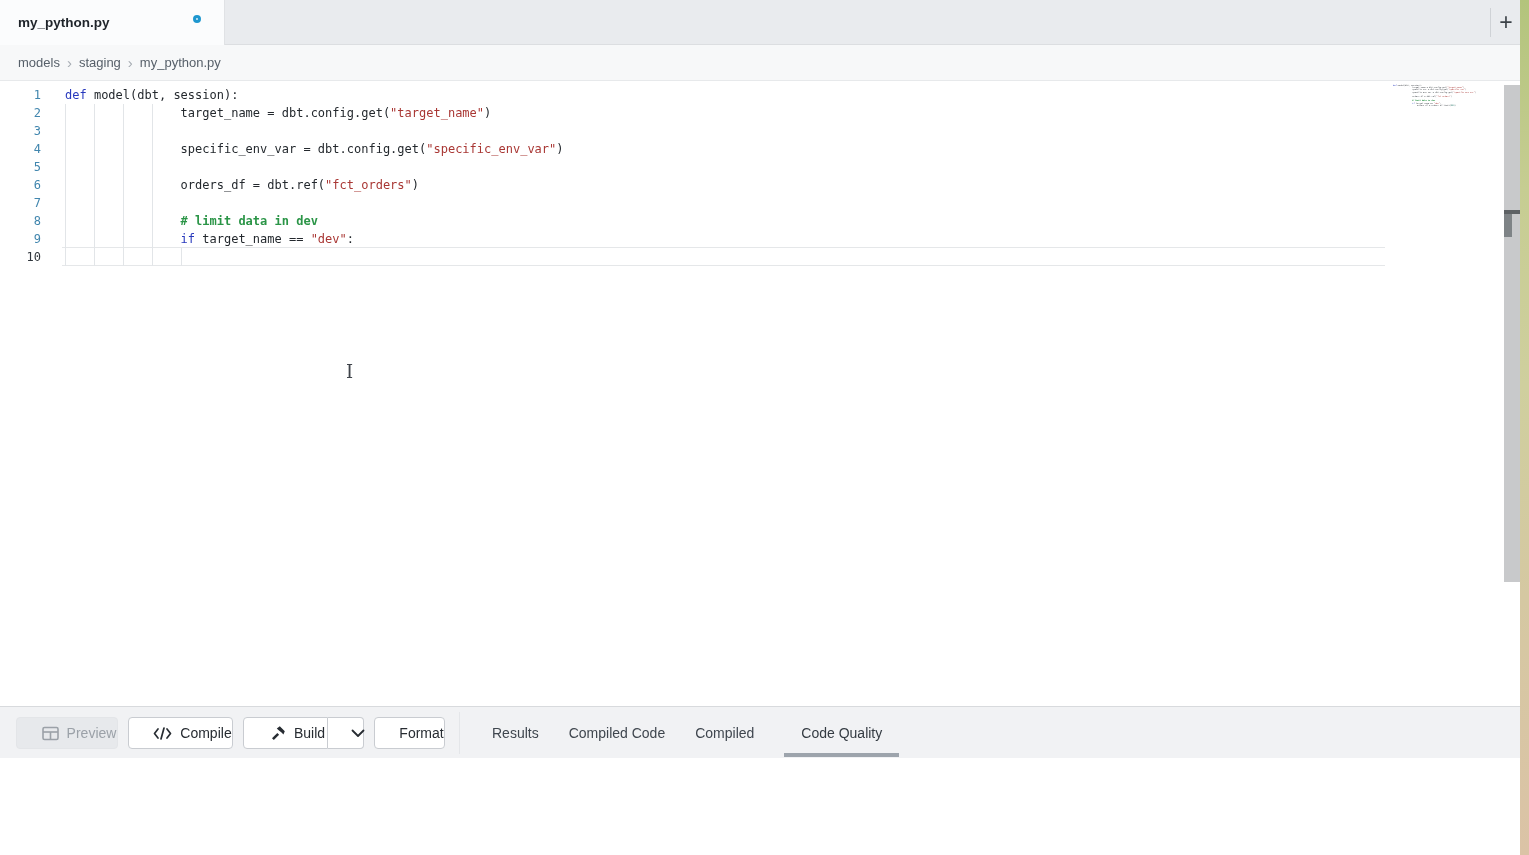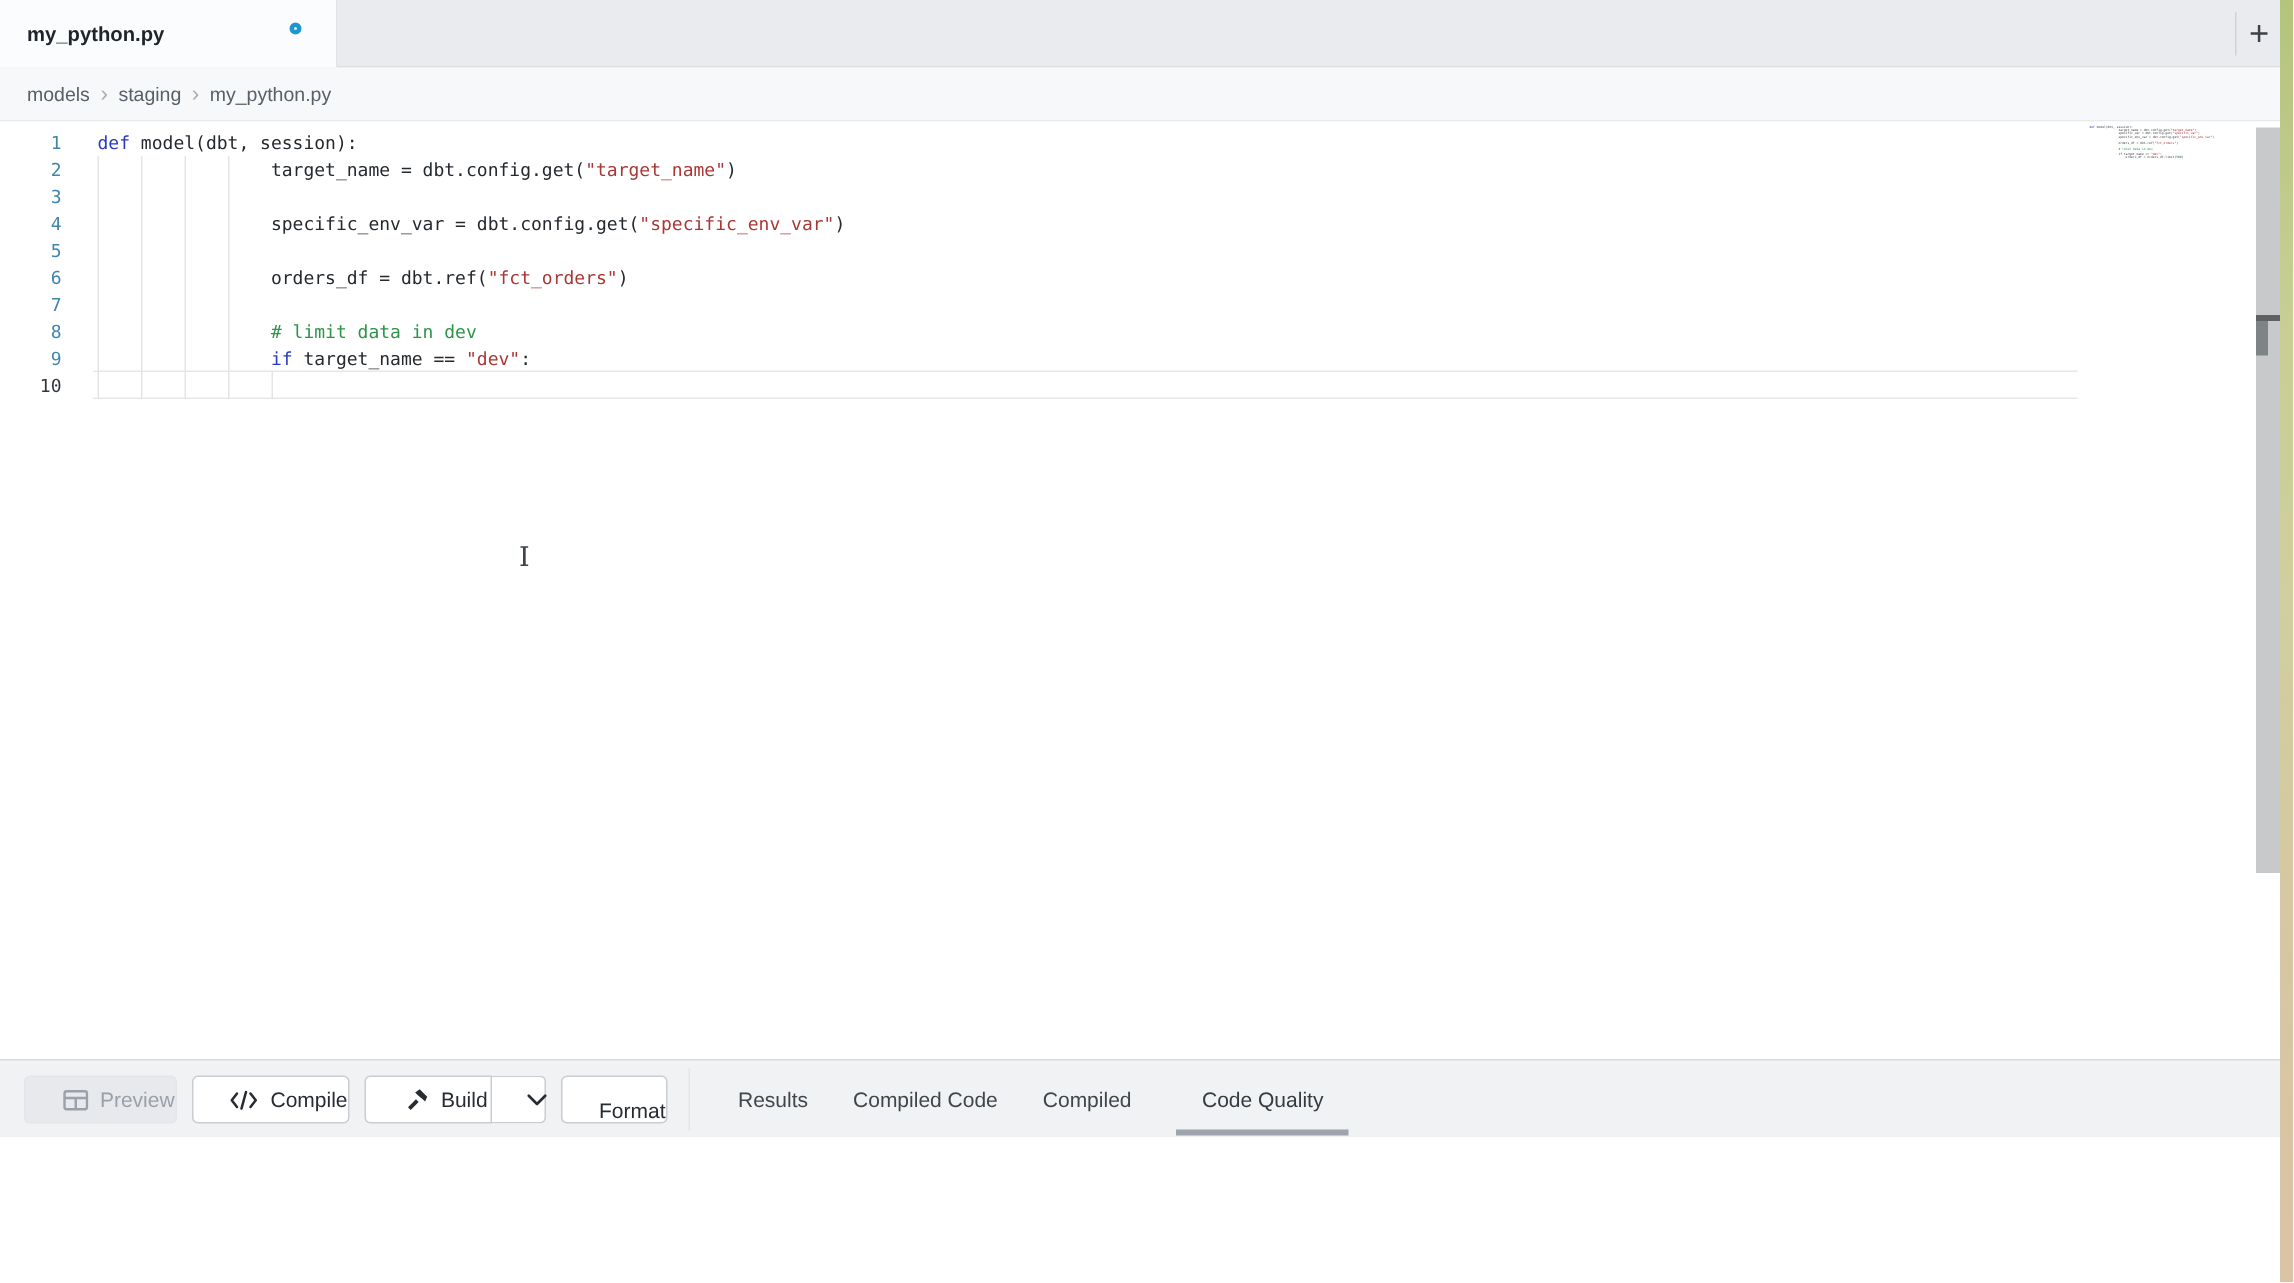--- a/index.html
+++ b/index.html
@@ -56,21 +56,21 @@
     position:absolute; left:0; top:81px; width:1520px; height:625px; background:#ffffff;
     font-family:"DejaVu Sans Mono", monospace; font-size:12px; line-height:18px;
   }
   .code-lines { position:absolute; left:0; top:5px; }
   .code-row { display:flex; height:18px; }
   .gutter { width:41px; text-align:right; color:#4186ae; flex:none; user-select:none; }
   .gutter.active { color:#30363c; }
   .line-content { padding-left:24px; white-space:pre; color:#24292e; position:relative; z-index:2; }
   .seg-kw  { color:#2839bd; }
   .seg-str { color:#a93734; }
-  .seg-com { color:#2b9547; }
+  .seg-com { color:#2b9547;font-weight:bold; }
   .seg-num { color:#156b5d; }
   .seg-brk { color:#24292e; background:#d9e5ee; box-shadow:inset 0 0 0 1px #93b2c7; }
   .caret { display:inline-block; width:2px; height:15px; background:#15181b; vertical-align:text-bottom; margin-left:1px; }
   .indent-guide { position:absolute; width:1px; background:#e2e5e8; z-index:1; }
   .active-line-box {
     position:absolute; left:62px; top:166px; width:1323px; height:19px;
     border-top:1px solid #e5e7e9; border-bottom:1px solid #e5e7e9; pointer-events:none; z-index:0;
   }
   
   .minimap { position:absolute; left:1393px; top:3px; width:95px; cursor:pointer; }
@@ -95,21 +95,21 @@
     display:flex; align-items:center; justify-content:center; gap:8px;
     font-size:14px; color:#272c32; background:#ffffff; border:1px solid #c9ccd1;
     font-family:inherit; cursor:pointer;padding-left:24px;
   }
   .btn.disabled { background:#e7e9ec; border-color:#e3e5e8; color:#9ba1a8; cursor:default; }
   .btn-preview { left:16px; width:102px; }
   .btn-compile { left:128px; width:105px; }
   .build-group { position:absolute; left:243px; top:10px; display:flex; }
   .btn-build   { position:static; width:85px; border-top-right-radius:0; border-bottom-right-radius:0; }
   .btn-build-caret { position:static; width:36px; border-left:none; border-top-left-radius:0; border-bottom-left-radius:0; }
-  .btn-format { left:374px; width:71px;align-items:flex-end; }
+  .btn-format { left:374px; width:71px; }
   .toolbar-divider { position:absolute; left:459px; top:5px; width:1px; height:42px; background:#e4e6e9; }
   .panel-tabs {
     position:absolute; left:492px; top:0; height:52px;
     display:flex; gap:30px; align-items:stretch; font-size:14px; color:#3f464e;
   }
   .panel-tab { position:relative; display:flex; align-items:center; cursor:pointer; }
   .panel-tab.active { padding:0 17px; color:#343b42; }
   .tab-underline { position:absolute; left:0; right:0; bottom:2px; height:4px; background:#9da4ac; }
   
   .bottom-panel { position:absolute; left:0; top:758px; width:1520px; height:97px; background:#ffffff; }

